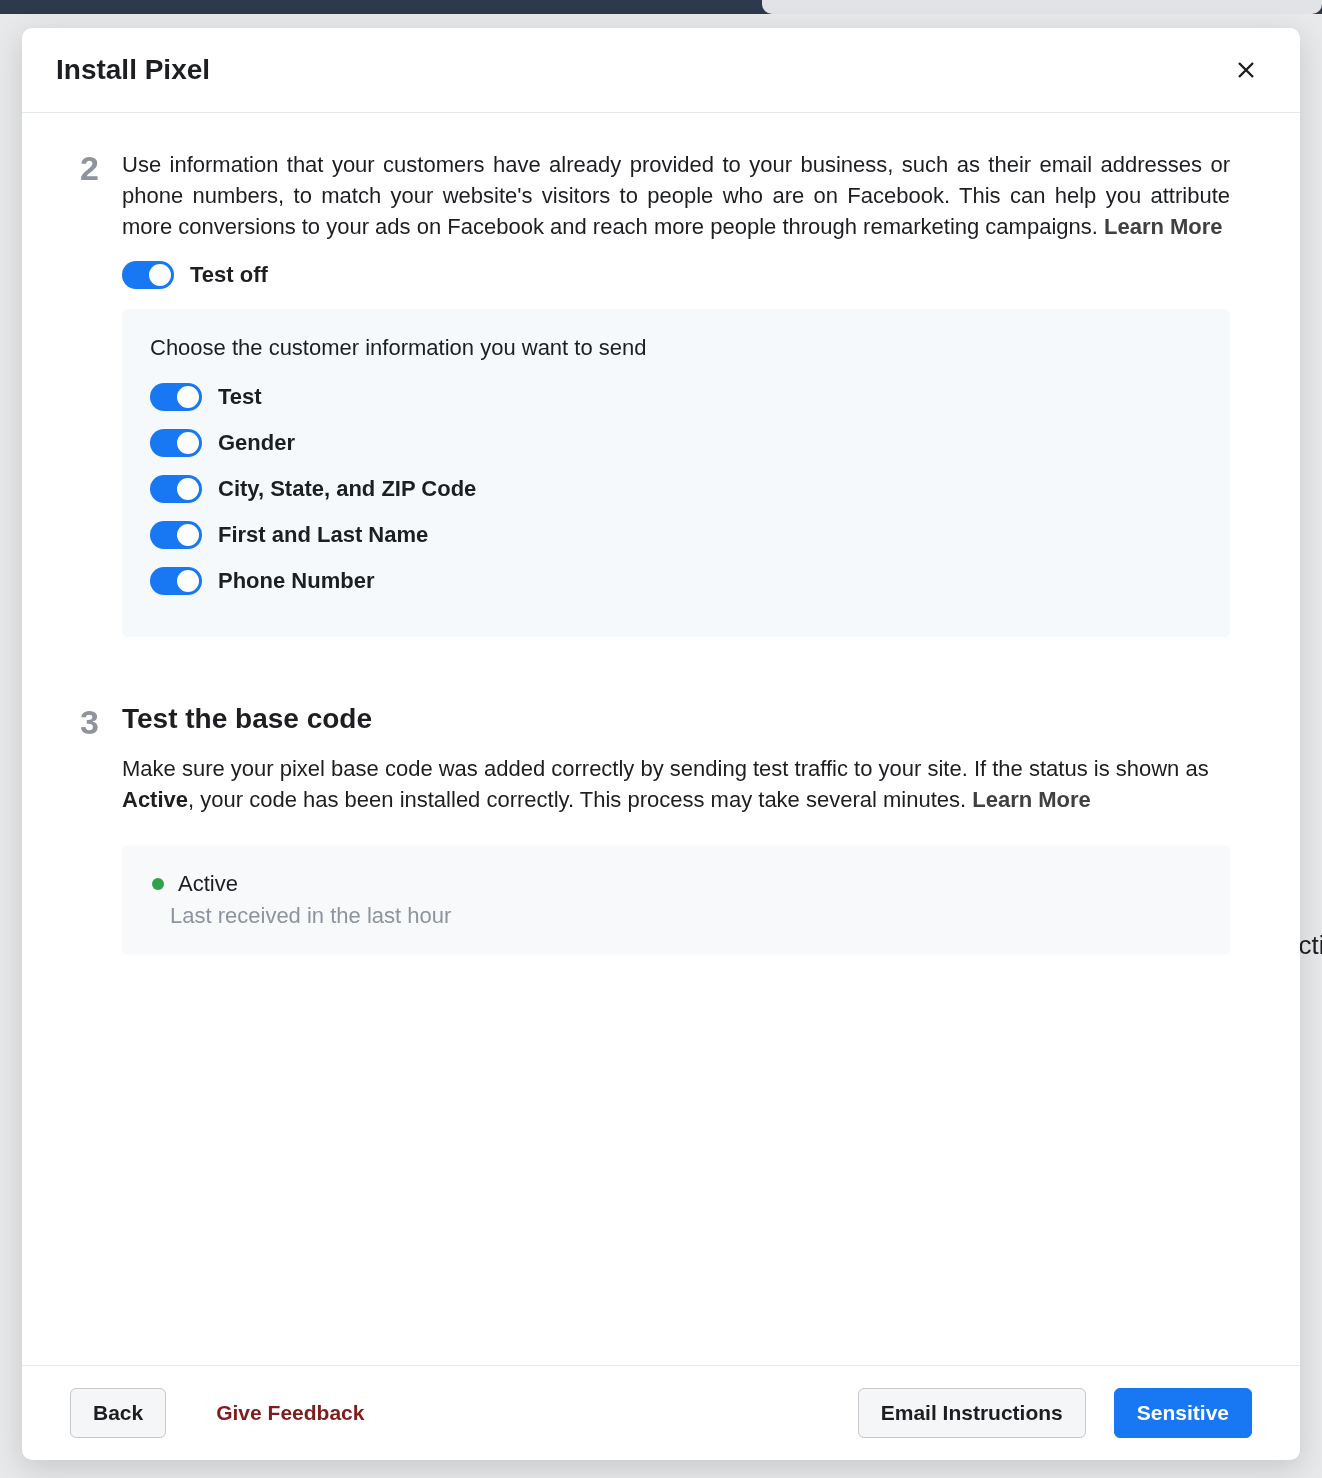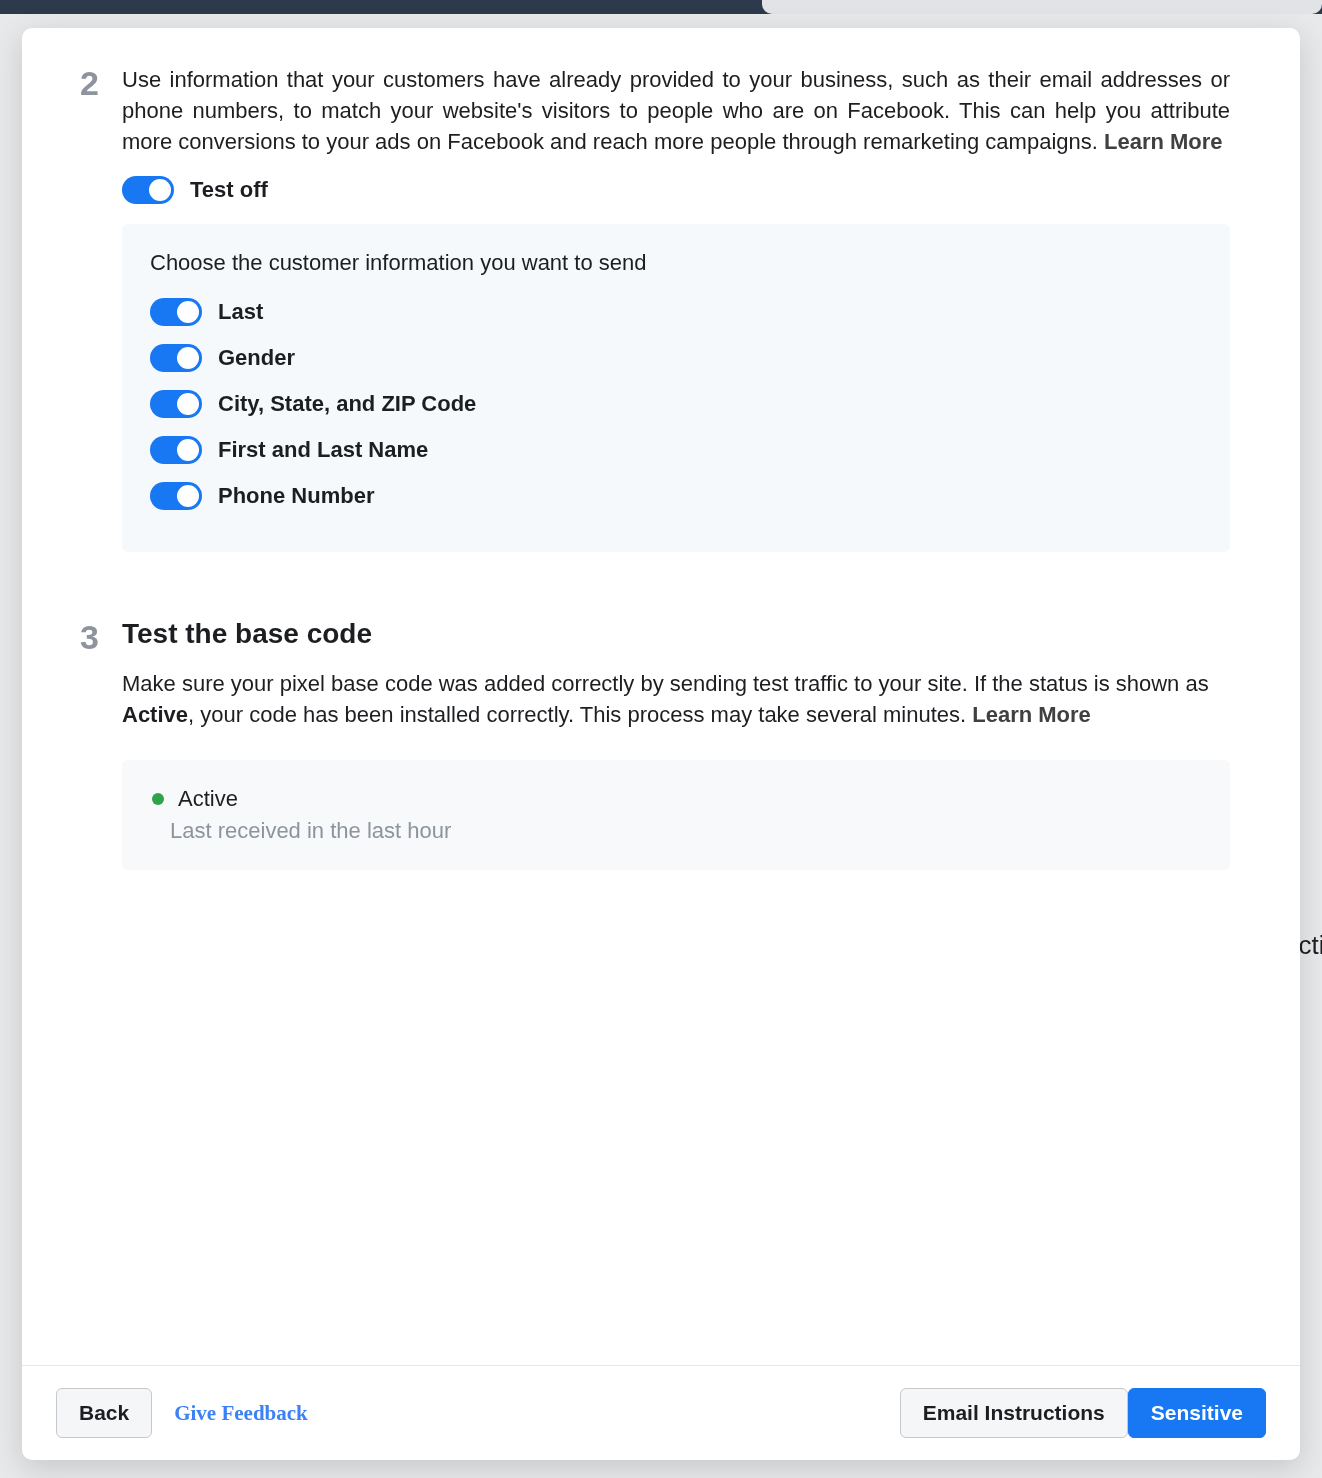--- a/index.html
+++ b/index.html
@@ -119,35 +119,35 @@
   }
   .status-dot {
     width: 12px; height: 12px; border-radius: 50%; background: #31a24c;
   }
   .status-sub {
     font-size: 22px; color: #8d949e; margin-left: 18px; margin-top: 6px;
   }
 
   .modal-footer {
     border-top: 1px solid #e5e6e8;
-    padding: 22px 34px;
-    display: flex; align-items: center; gap: 0;
+    padding: 22px 48px;
+    display: flex; align-items: center; gap: 28px;
   }
   .footer-spacer { flex: 1; }
   .btn {
     font-size: 21px; font-weight: 700;
     padding: 12px 22px;
     border-radius: 6px;
     cursor: pointer;
     border: 1px solid #c7c9cc;
     background: #f5f6f7;
     color: #1c1e21;
   }
   .btn-link {
-    border: none; background: transparent; color: #3b82f6; font-family: Liberation Serif, serif;
+    border: none; background: transparent; color: #7f1d1d;
   }
   .btn-primary {
     background: #1877f2; border-color: #1877f2; color: #fff;
   }
 
   .step-desc .bold { font-weight: 700; }
 
   
   .bg-noise {
     position: absolute; inset: 0; pointer-events: none;
@@ -162,41 +162,49 @@
 <div class="backdrop">
   <div class="bg-strip"></div>
   <div class="bg-pill"></div>
   <div class="bg-noise">
     <div style="top:930px; right:-30px; color:#1c1e21;">Active</div>
   </div>
 </div>
 
 <div class="modal">
 
+  <div class="modal-header">
+    <div class="modal-title">Install Pixel</div>
+    <button class="close-btn">
+      <svg viewBox="0 0 24 24" fill="none">
+          <path d="M5 5 L19 19 M19 5 L5 19"></path>
+        </svg>
+    </button>
+  </div>
 
   <div class="modal-body">
 
     <div class="step">
       <div class="step-num">2</div>
       <div class="step-content">
         <p class="step-desc">
           <span>Use information that your customers have already provided to your business, such as their email addresses or phone numbers, to match your website's visitors to people who are on Facebook. This can help you attribute more conversions to your ads on Facebook and reach more people through remarketing campaigns. </span><span class="link">Learn More</span>
         </p>
 
         <div class="toggle-row">
           <button class="toggle"></button>
           <span class="toggle-label">Test off</span>
         </div>
 
         <div class="info-panel">
           <div class="panel-caption">Choose the customer information you want to send</div>
 
           <div class="toggle-row">
             <button class="toggle"></button>
-            <span class="toggle-label">Last</span>
+            <span class="toggle-label">Test</span>
           </div>
           <div class="toggle-row">
             <button class="toggle"></button>
             <span class="toggle-label">Gender</span>
           </div>
           <div class="toggle-row">
             <button class="toggle"></button>
             <span class="toggle-label">City, State, and ZIP Code</span>
           </div>
           <div class="toggle-row">

